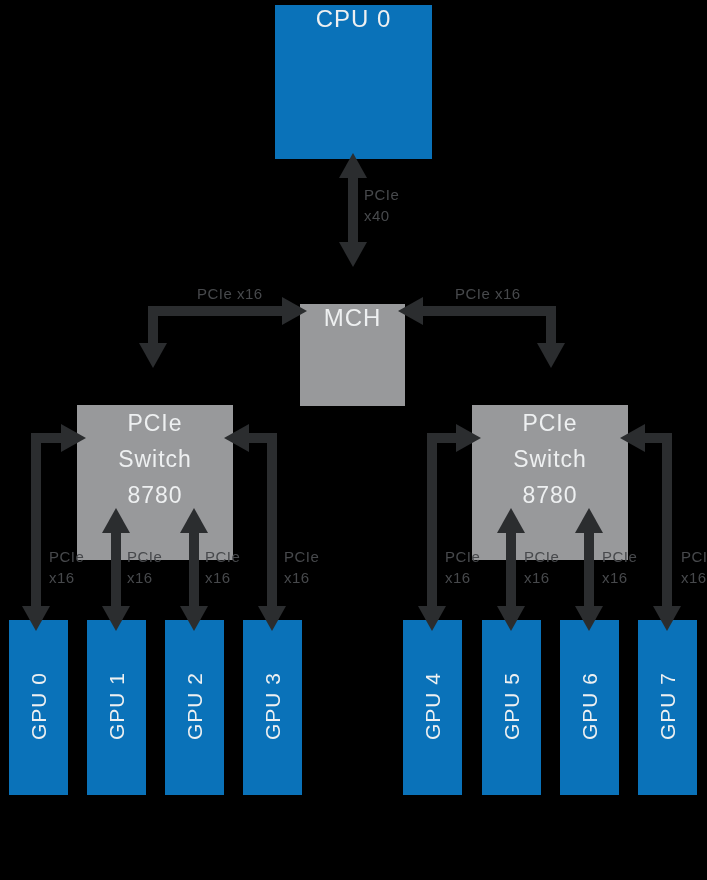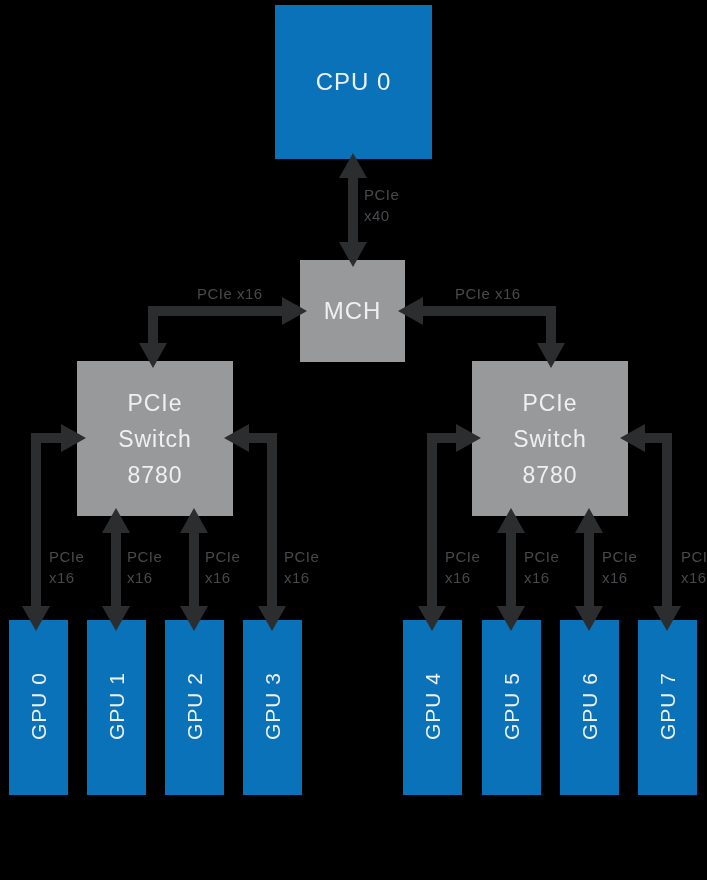--- a/index.html
+++ b/index.html
@@ -12,23 +12,23 @@
   }
   *{margin:0;padding:0;box-sizing:border-box;}
   html,body{background:var(--background);}
   .stage{
     position:relative;width:707px;height:880px;background:var(--background);
     overflow:hidden;font-family:"Liberation Sans","DejaVu Sans",sans-serif;
   }
   .arrows{position:absolute;left:0;top:0;z-index:2;pointer-events:none;}
   .shaft{fill:none;stroke:var(--arrow);stroke-width:10;stroke-linejoin:miter;}
   .head{fill:var(--arrow);stroke:none;}
-  .node{position:absolute;z-index:1;display:flex;align-items:center;justify-content:center;}
+  .node{position:absolute;z-index:1;display:flex;align-items:flex-start;justify-content:center;}
   .blue{background:var(--node-blue);}
-  .gray{background:var(--node-gray);}
+  .gray{background:var(--node-gray);margin-top:44px;}
   .node-label{
     color:var(--node-text);font-size:24px;font-weight:300;letter-spacing:1px;white-space:nowrap;
   }
   .cpu{left:275px;top:5px;width:157px;height:154px;}
   .mch{left:300px;top:260px;width:105px;height:102px;}
   .sw{width:156px;height:155px;}
   .swl{left:77px;top:361px;}
   .swr{left:472px;top:361px;}
   .sw-text{display:flex;flex-direction:column;align-items:center;}
   .sw-line{

